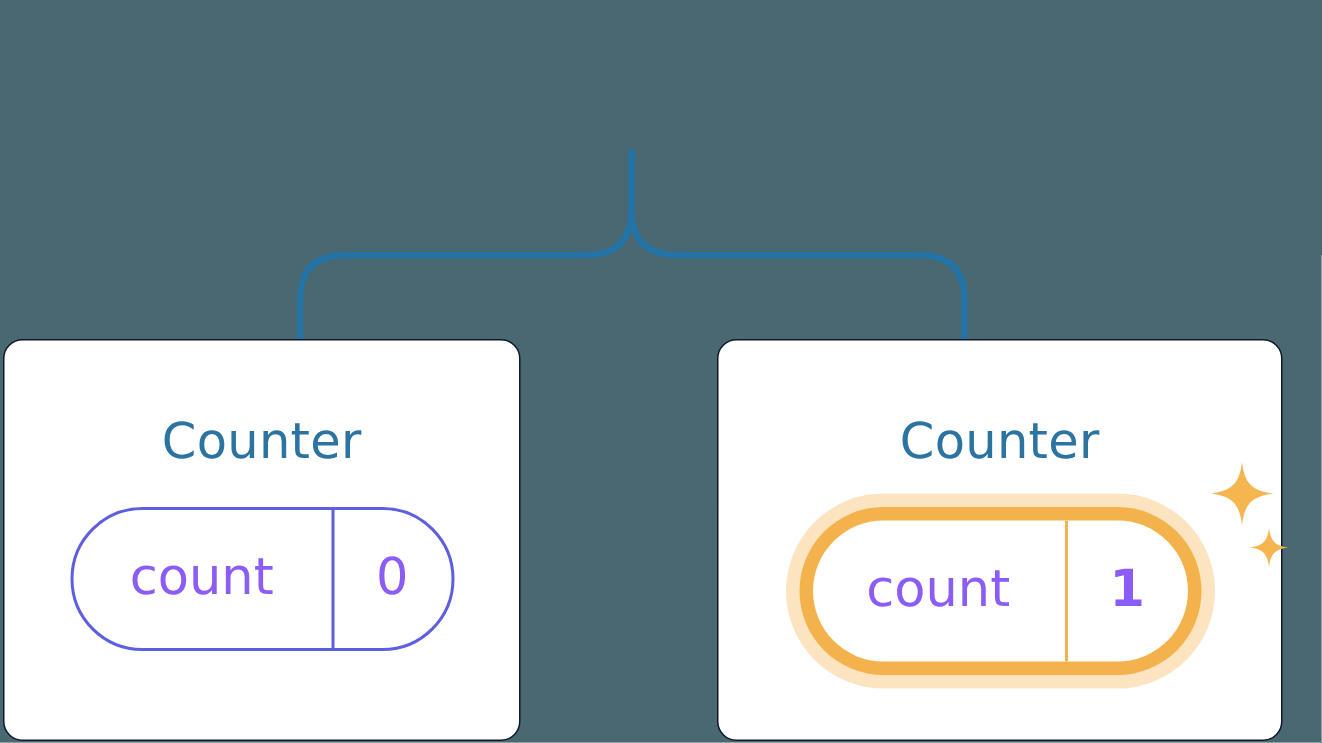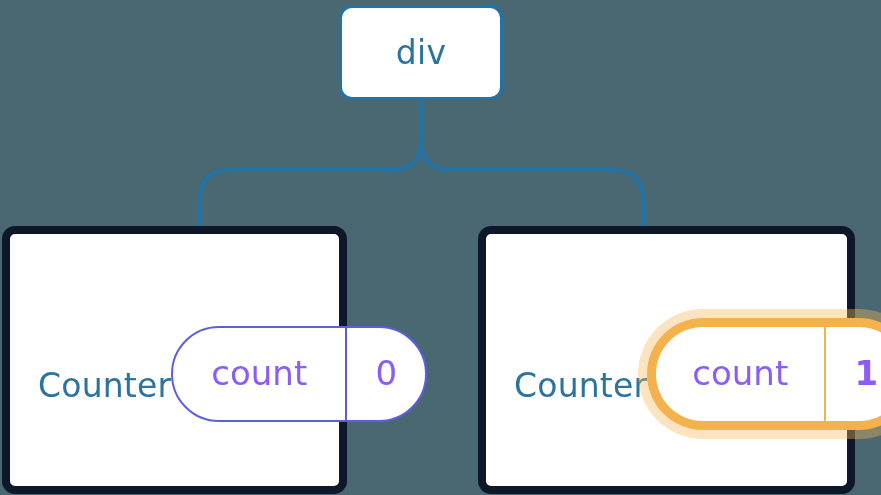--- a/index.html
+++ b/index.html
@@ -51,25 +51,25 @@
     color: #2b73a0;
     letter-spacing: 0.3px;
     line-height: 1;
   }
 
   
   .card {
     position: absolute;
     box-sizing: border-box;
     background: #ffffff;
-    border: 8px solid #0f172a;
+    border: 1px solid #0f172a;
     border-radius: 13px;
     display: flex;
-    align-items: center;
-    padding-left: 28px;
+    flex-direction: column;
+    align-items: center;
   }
   .card-left {
     left: 2px;
     top: 226px;
     width: 345px;
     height: 268px;
   }
   .card-right {
     left: 478px;
     top: 226px;
@@ -169,23 +169,20 @@
 </head>
 <body>
 
 <div id="stage">
 
   <svg class="connectors" viewBox="0 0 881 495" width="881" height="495" fill="none" aria-hidden="true">
     <path d="M421 100 L421 140 Q421 170 391 170 L230 170 Q200 170 200 200 L200 226" stroke="#2273a8" stroke-width="4" fill="none" stroke-linecap="butt"></path>
     <path d="M421 100 L421 140 Q421 170 451 170 L613 170 Q643 170 643 200 L643 226" stroke="#2273a8" stroke-width="4" fill="none" stroke-linecap="butt"></path>
   </svg>
 
-  <div class="root-node">
-    <span class="root-label">div</span>
-  </div>
 
   <div class="card card-left">
     <div class="card-title">Counter</div>
 
     <div class="pill-wrap">
       <div class="pill">
         <div class="pill-key">count</div>
         <div class="pill-val">0</div>
       </div>
     </div>

